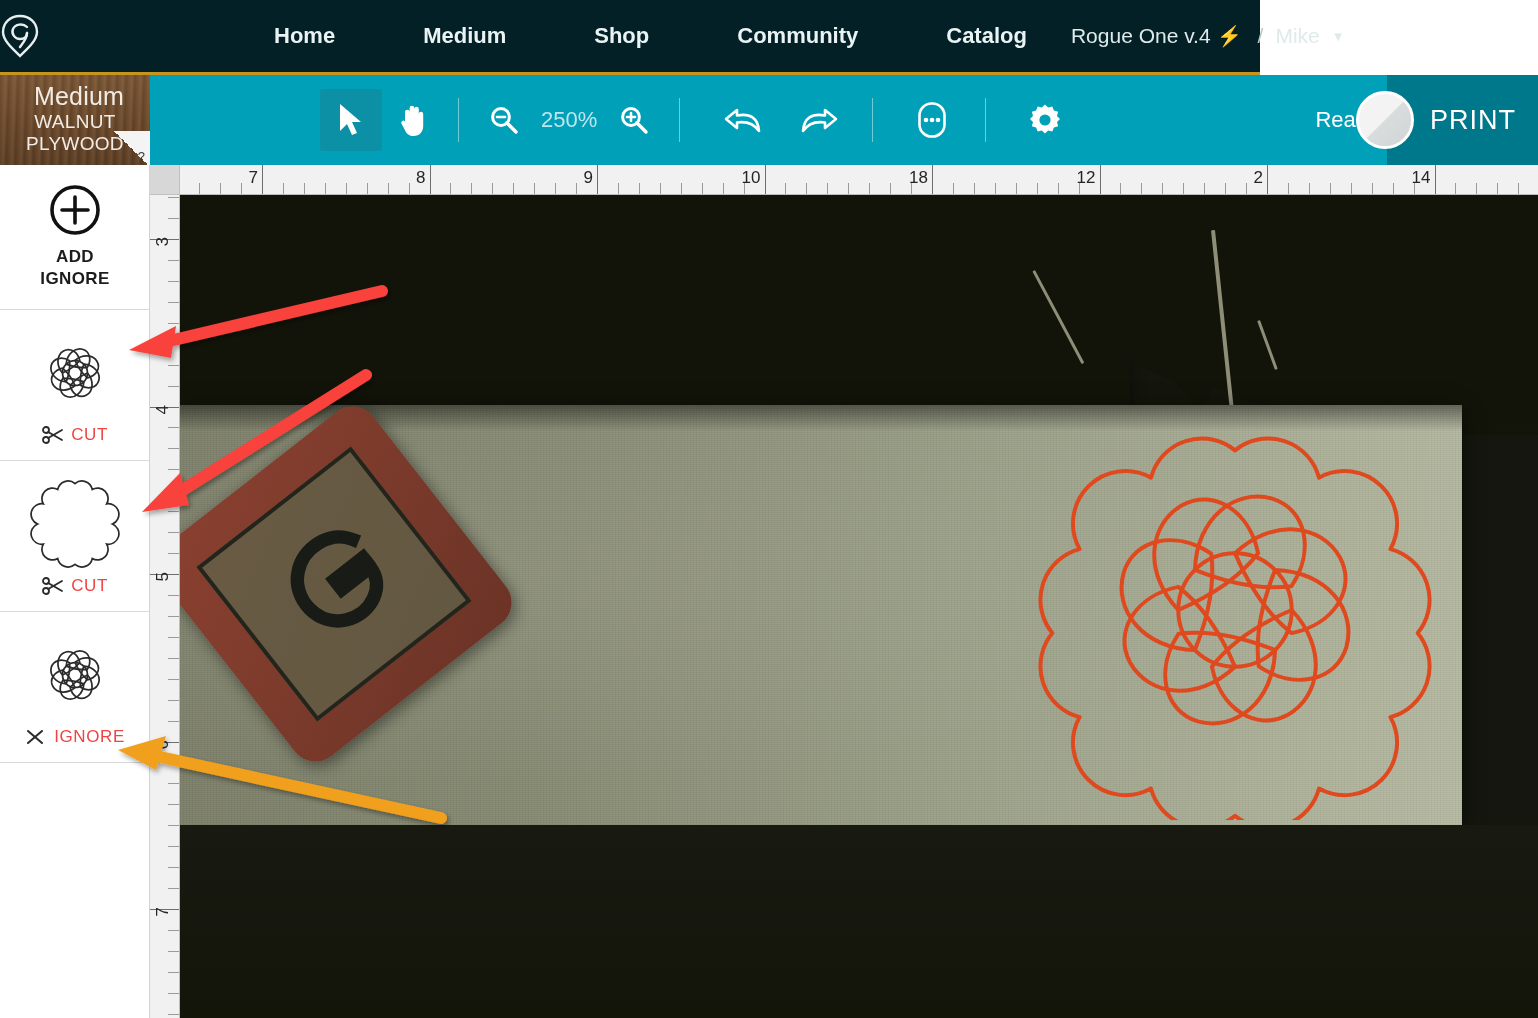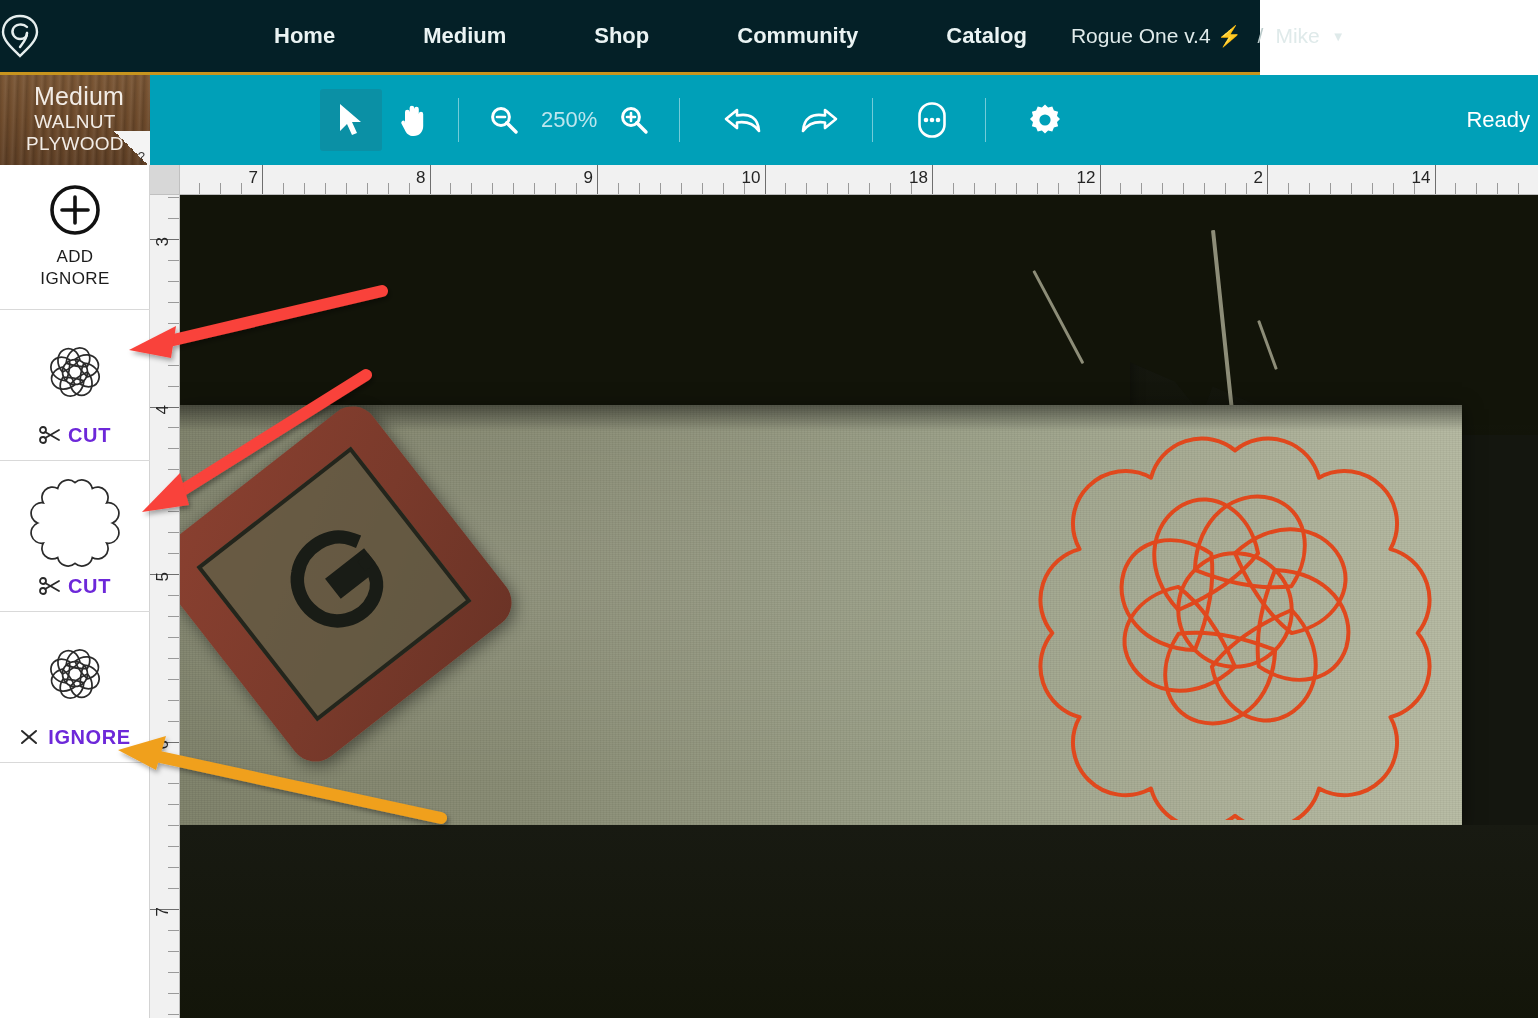--- a/index.html
+++ b/index.html
@@ -90,25 +90,25 @@
   #sidebar {
     position: absolute; left: 0; top: 165px; width: 150px; height: 853px;
     background: #ffffff; border-right: 1px solid #d3d3d3;
   }
   .side-item {
     width: 150px; border-bottom: 1px solid #d9d9d9;
     display: flex; flex-direction: column; align-items: center; justify-content: center;
     cursor: pointer;
   }
   #add-artwork { height: 145px; }
-  #add-artwork-label { font-size: 17px; color: #1c1c1c; text-align: center; line-height: 22px; margin-top: 10px; letter-spacing: 0.4px; }
+  #add-artwork-label { font-size: 17px; color: #1c1c1c; text-align: center; line-height: 22px; margin-top: 10px; letter-spacing: 0.4px; font-weight: bold; }
   .art-item { height: 151px; position: relative; }
   .art-thumb { height: 96px; display: flex; align-items: center; justify-content: center; }
   .art-op { display: flex; align-items: center; gap: 7px; margin-top: 4px; }
-  .art-op-label { font-size: 20px; color: #6d28d9; letter-spacing: 0.6px; font-weight: bold; }
+  .art-op-label { font-size: 17px; color: #ef4444; letter-spacing: 0.6px; }
 
   
   #ruler-corner {
     position: absolute; left: 150px; top: 165px; width: 30px; height: 30px;
     background: #d7d7d7; border-right: 1px solid #c0c0c0; border-bottom: 1px solid #c0c0c0;
   }
   #ruler-top {
     position: absolute; left: 180px; top: 165px; width: 1358px; height: 30px;
     background: #f1f1f1; overflow: hidden; border-bottom: 1px solid #bdbdbd;
   }
@@ -295,20 +295,24 @@
 
   <div class="tool-btn" style="margin-left:14px">
     <svg width="34" height="34" viewBox="0 0 34 34">
       <path d="M17 1.6 l3.1 3.0 4.2-1.1 1.6 4.1 4.2 1.1 -1.1 4.2 3.0 3.1 -3.0 3.1 1.1 4.2 -4.2 1.1 -1.6 4.1 -4.2-1.1 -3.1 3.0 -3.1-3.0 -4.2 1.1 -1.6-4.1 -4.2-1.1 1.1-4.2 -3.0-3.1 3.0-3.1 -1.1-4.2 4.2-1.1 1.6-4.1 4.2 1.1 Z" fill="#ffffff"></path>
       <circle cx="17" cy="17" r="5.6" fill="#00a0b8"></circle>
     </svg>
   </div>
 
   <div id="print-zone">
     <span id="ready-label">Ready</span>
+    <div id="print-panel">
+      <div id="print-button-circle"></div>
+      <span id="print-label">PRINT</span>
+    </div>
   </div>
 </div>
 
 <div id="sidebar">
 
   <div id="add-artwork" class="side-item">
     <svg width="52" height="52" viewBox="0 0 52 52">
       <circle cx="26" cy="26" r="23" fill="none" stroke="#111111" stroke-width="3.6"></circle>
       <line x1="26" y1="13" x2="26" y2="39" stroke="#111111" stroke-width="3.6" stroke-linecap="round"></line>
       <line x1="13" y1="26" x2="39" y2="26" stroke="#111111" stroke-width="3.6" stroke-linecap="round"></line>

